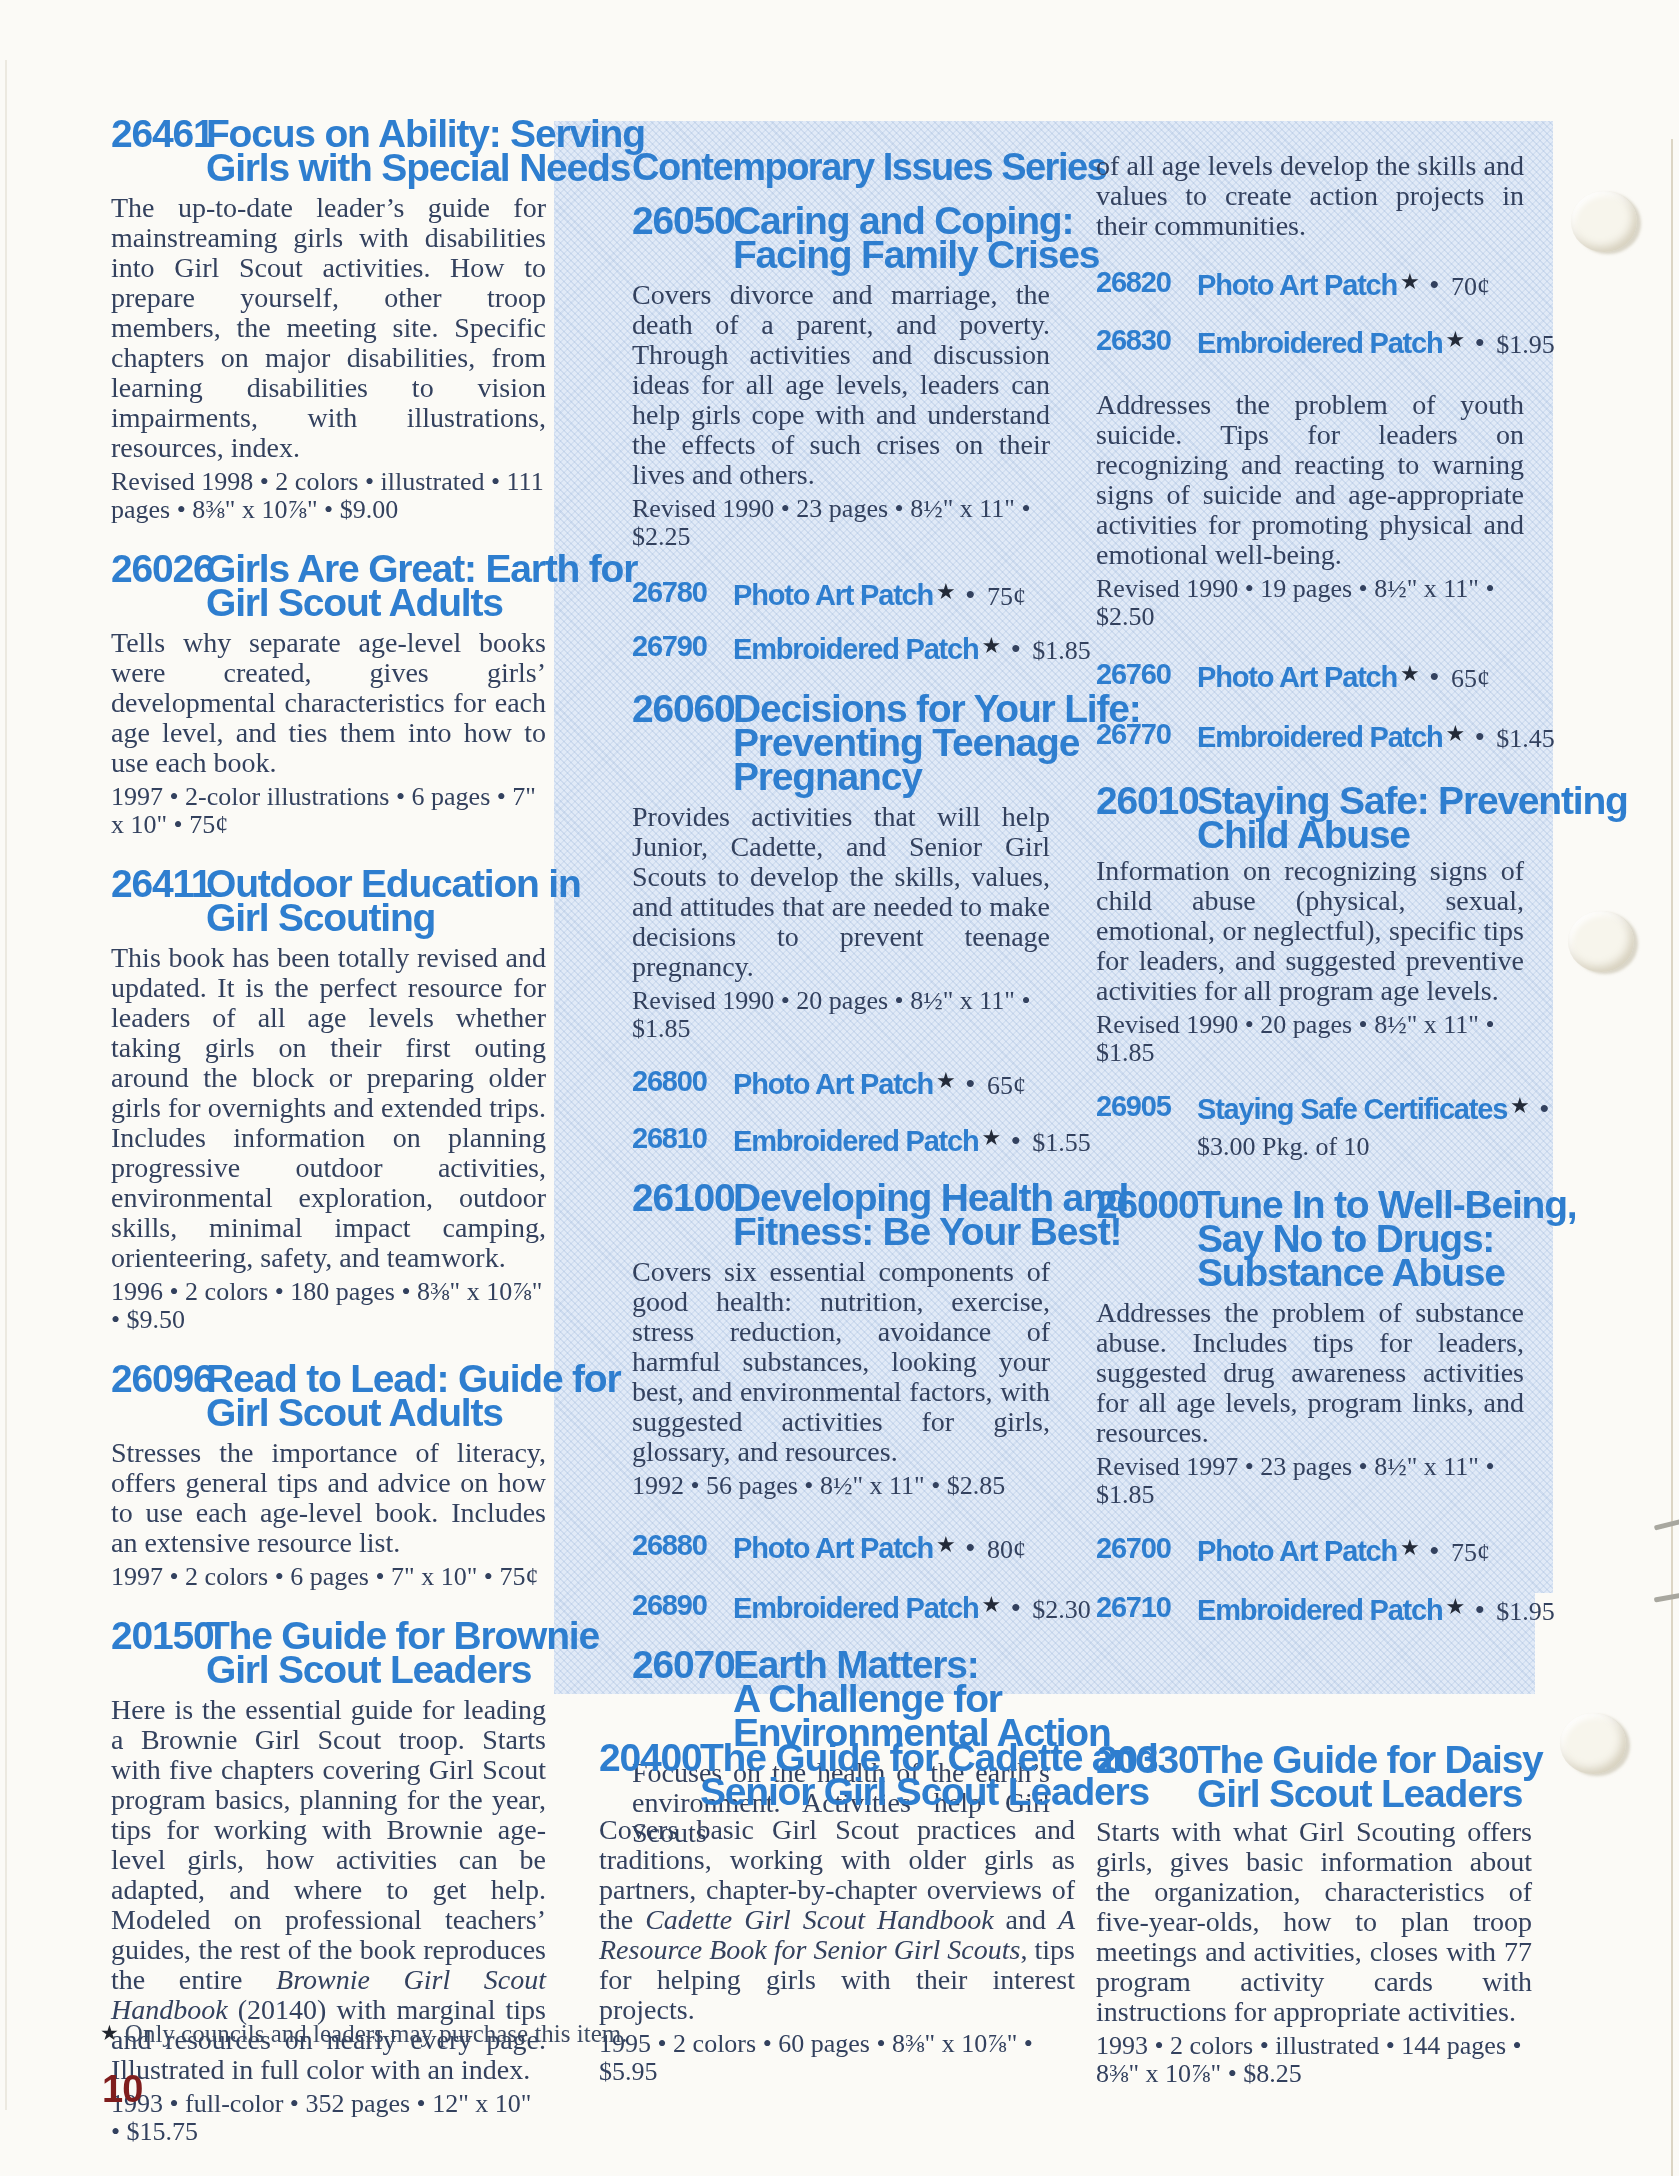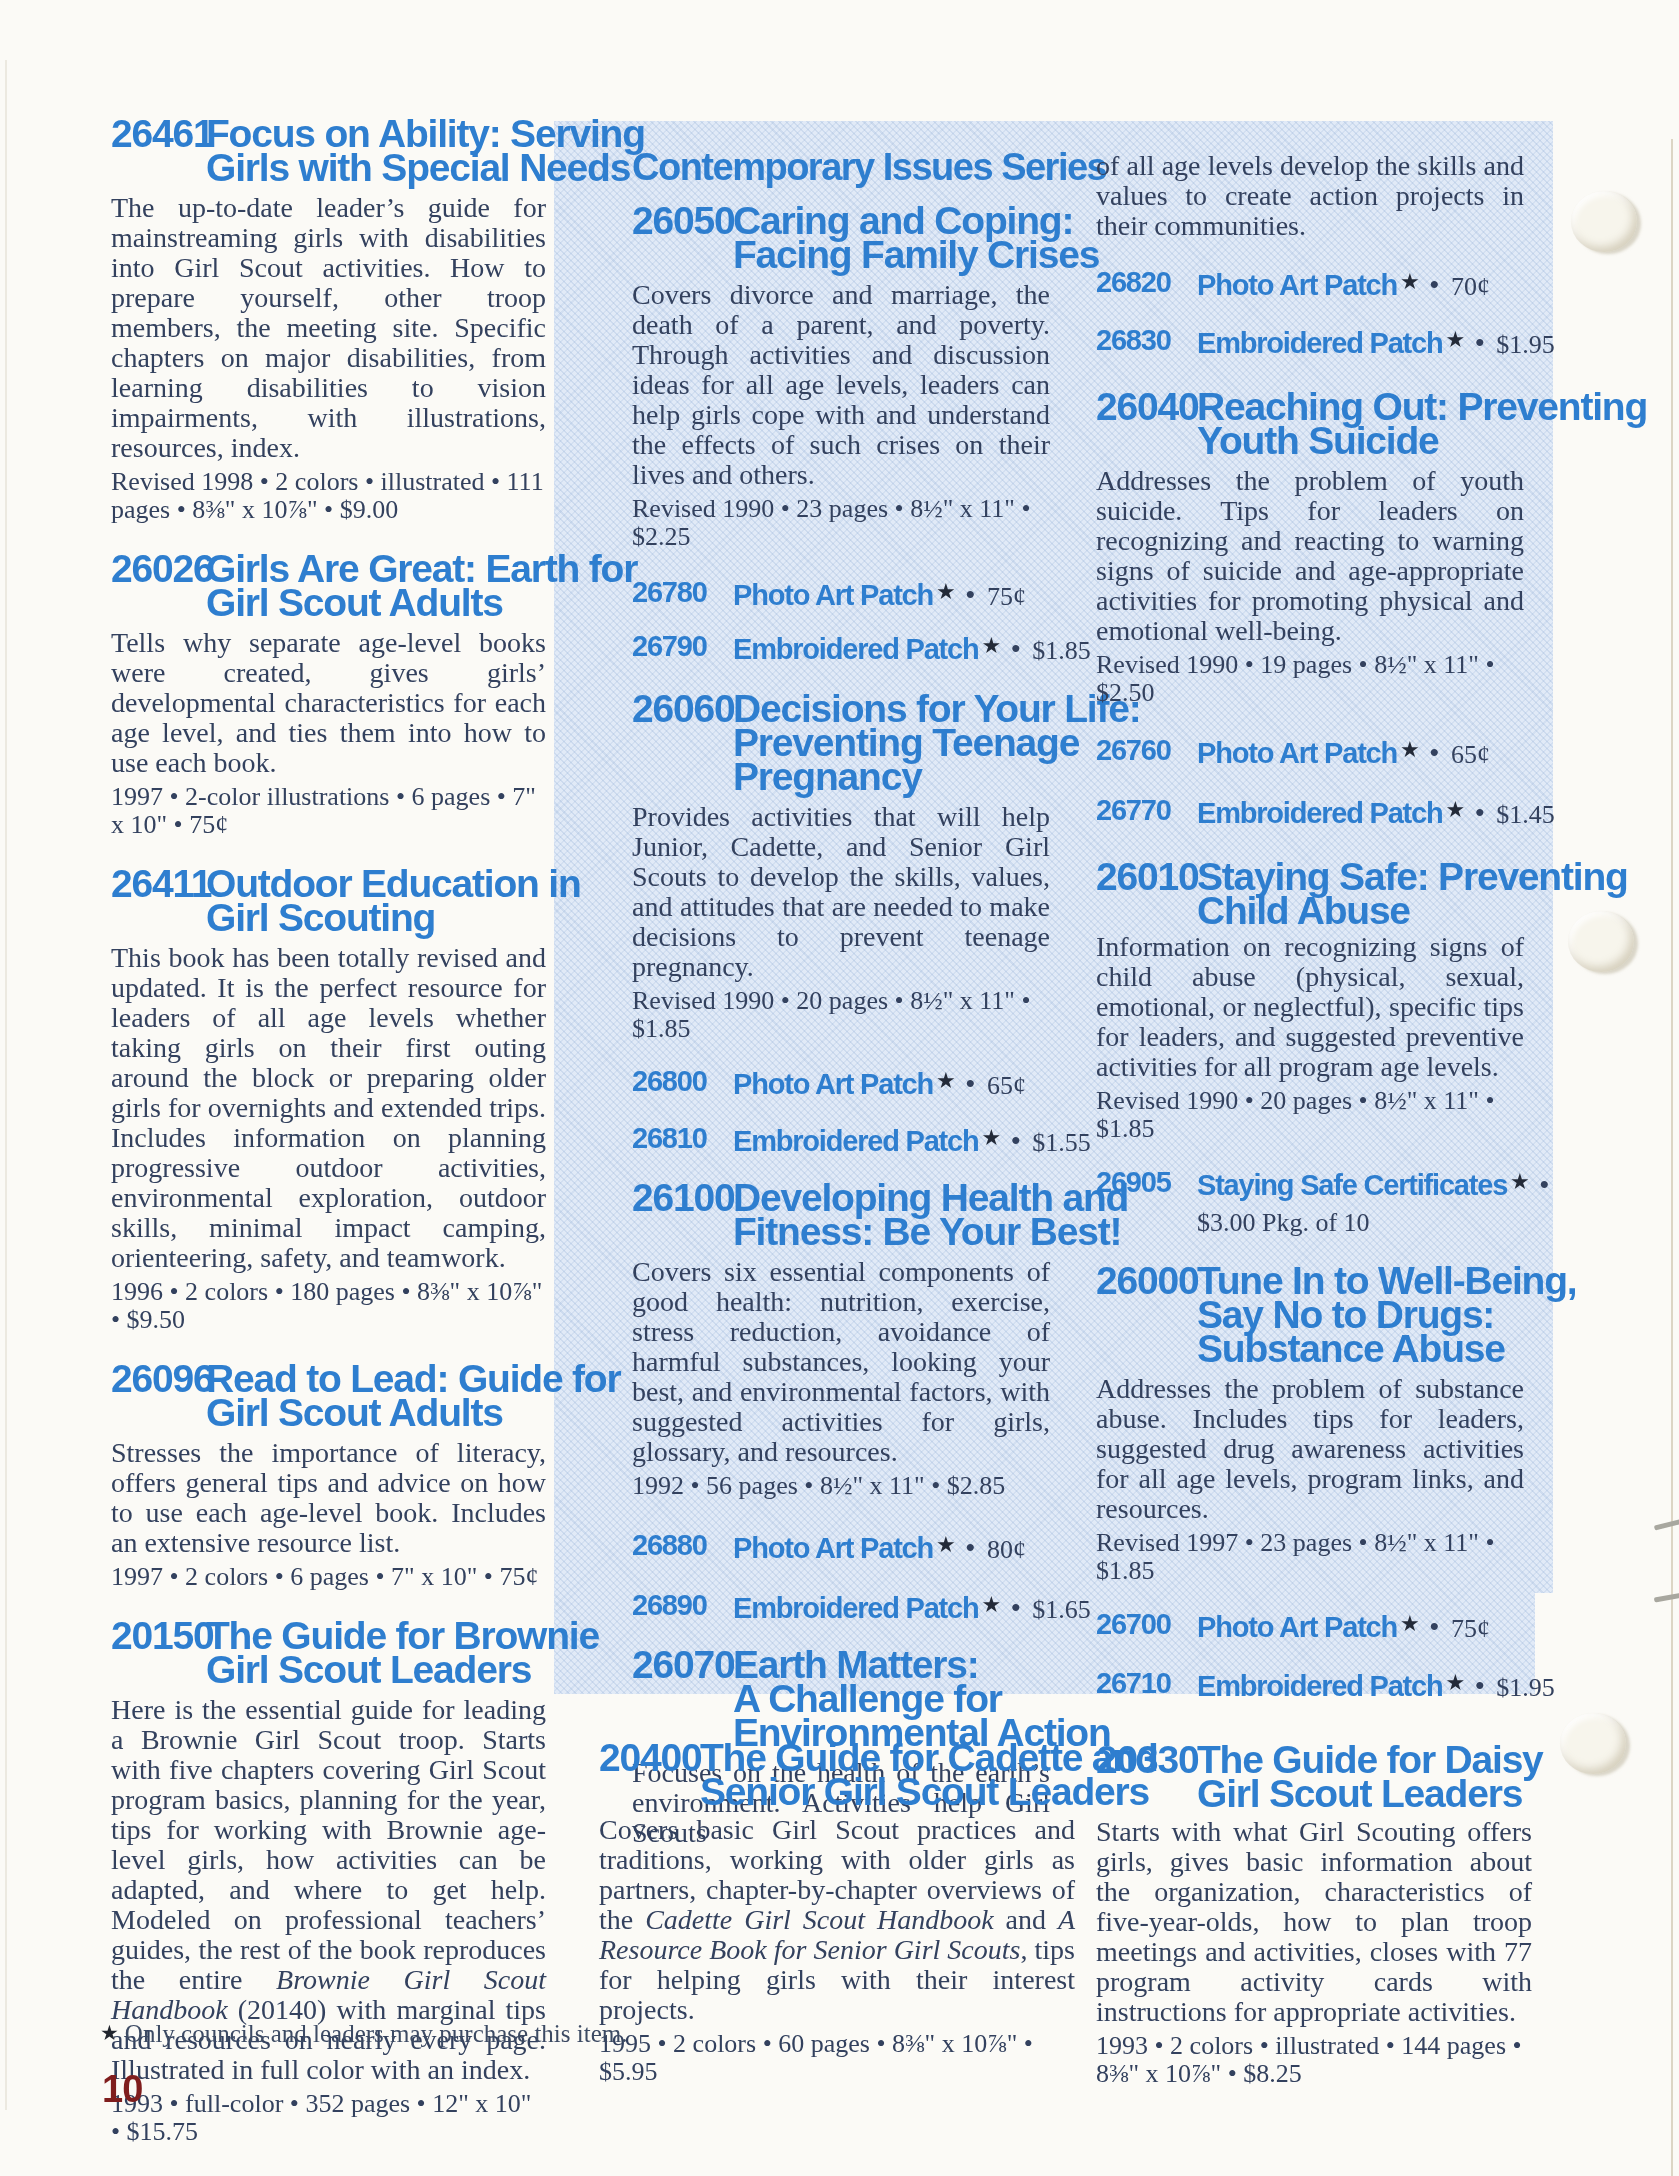--- a/index.html
+++ b/index.html
@@ -175,21 +175,21 @@
     <div class="body">Covers six essential components of good health: nutrition, exercise, stress reduction, avoidance of harmful substances, looking your best, and environmental factors, with suggested activities for girls, glossary, and resources.</div>
     <div class="spec">1992 • 56 pages • 8½" x 11" • $2.85</div>
   </div>
 
   <div class="patch" style="margin-top:28px">
     <span>26880</span>
     <span class="pt"><span>Photo Art Patch</span><span class="star">★</span><span class="dot">•</span><span class="price">80¢</span></span>
   </div>
   <div class="patch" style="margin-top:21px">
     <span>26890</span>
-    <span class="pt"><span>Embroidered Patch</span><span class="star">★</span><span class="dot">•</span><span class="price">$1.65</span></span>
+    <span class="pt"><span>Embroidered Patch</span><span class="star">★</span><span class="dot">•</span><span class="price">$2.30</span></span>
   </div>
 
   <div style="margin-top:21px">
     <div class="bh">
         <span>26070</span>
         <span class="t">Earth Matters:
 A Challenge for
 Environmental Action</span>
       </div>
     <div class="body">Focuses on the health of the earth’s environment. Activities help Girl Scouts</div>
@@ -204,25 +204,20 @@
   <div class="patch" style="margin-top:24px">
     <span>26820</span>
     <span class="pt"><span>Photo Art Patch</span><span class="star">★</span><span class="dot">•</span><span class="price">70¢</span></span>
   </div>
   <div class="patch" style="margin-top:19px">
     <span>26830</span>
     <span class="pt"><span>Embroidered Patch</span><span class="star">★</span><span class="dot">•</span><span class="price">$1.95</span></span>
   </div>
 
   <div style="margin-top:28px">
-    <div class="bh">
-        <span>26040</span>
-        <span class="t">Reaching Out: Preventing
-Youth Suicide</span>
-      </div>
     <div class="body">Addresses the problem of youth suicide. Tips for leaders on recognizing and reacting to warning signs of suicide and age-appropriate activities for promoting physical and emotional well-being.</div>
     <div class="spec">Revised 1990 • 19 pages • 8½" x 11" • $2.50</div>
   </div>
 
   <div class="patch" style="margin-top:26px">
     <span>26760</span>
     <span class="pt"><span>Photo Art Patch</span><span class="star">★</span><span class="dot">•</span><span class="price">65¢</span></span>
   </div>
   <div class="patch" style="margin-top:21px">
     <span>26770</span>

